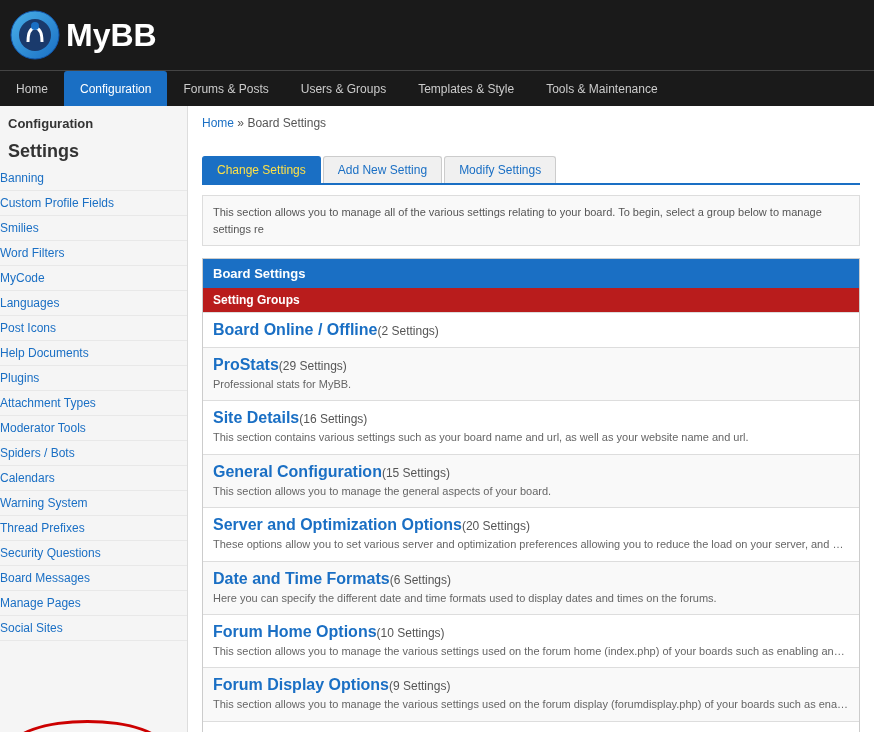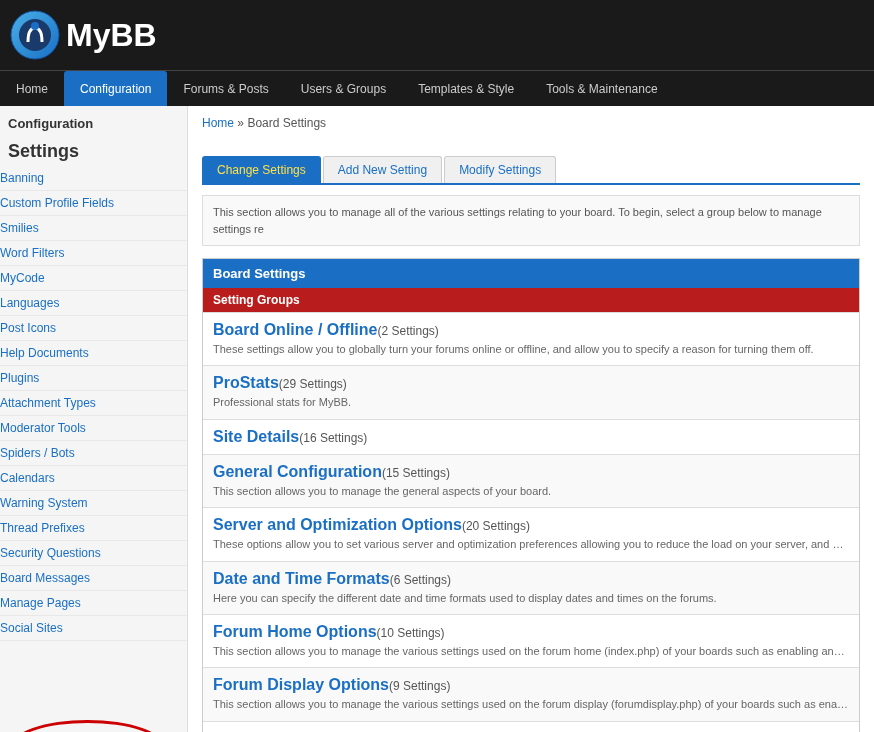--- a/index.html
+++ b/index.html
@@ -138,30 +138,30 @@
     <div class="info-box">
       <span>This section allows you to manage all of the various settings relating to your board. To begin, select a group below to manage settings re</span>
     </div>
 
     <div class="panel">
       <div class="panel-header">Board Settings</div>
       <div class="panel-subheader">Setting Groups</div>
 
       <div class="setting-group">
         <div><a class="setting-group-title">Board Online / Offline</a><span class="setting-group-count">(2 Settings)</span></div>
-        <div class="setting-group-desc">These settings allow you to globally turn your forums online or offline, and allow you to specify a reason for turning them off.</div>
       </div>
 
       <div class="setting-group">
         <div><a class="setting-group-title">ProStats</a><span class="setting-group-count">(29 Settings)</span></div>
         <div class="setting-group-desc">Professional stats for MyBB.</div>
       </div>
 
       <div class="setting-group">
         <div><a class="setting-group-title">Site Details</a><span class="setting-group-count">(16 Settings)</span></div>
+        <div class="setting-group-desc">This section contains various settings such as your board name and url, as well as your website name and url.</div>
       </div>
 
       <div class="setting-group">
         <div><a class="setting-group-title">General Configuration</a><span class="setting-group-count">(15 Settings)</span></div>
         <div class="setting-group-desc">This section allows you to manage the general aspects of your board.</div>
       </div>
 
       <div class="setting-group">
         <div><a class="setting-group-title">Server and Optimization Options</a><span class="setting-group-count">(20 Settings)</span></div>
         <div class="setting-group-desc">These options allow you to set various server and optimization preferences allowing you to reduce the load on your server, and gain bett</div>

